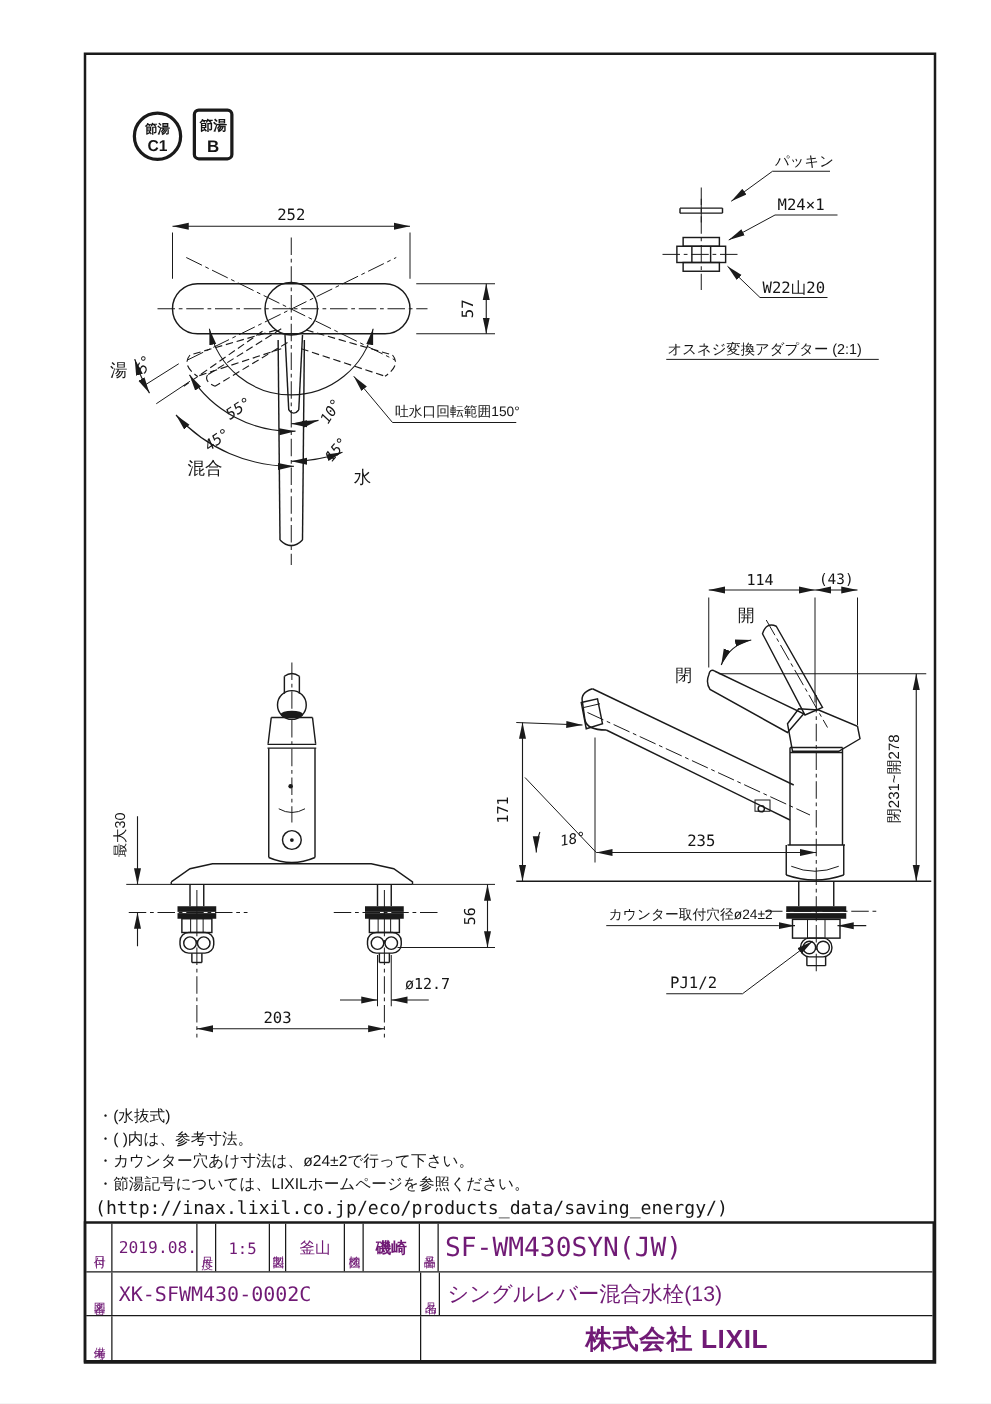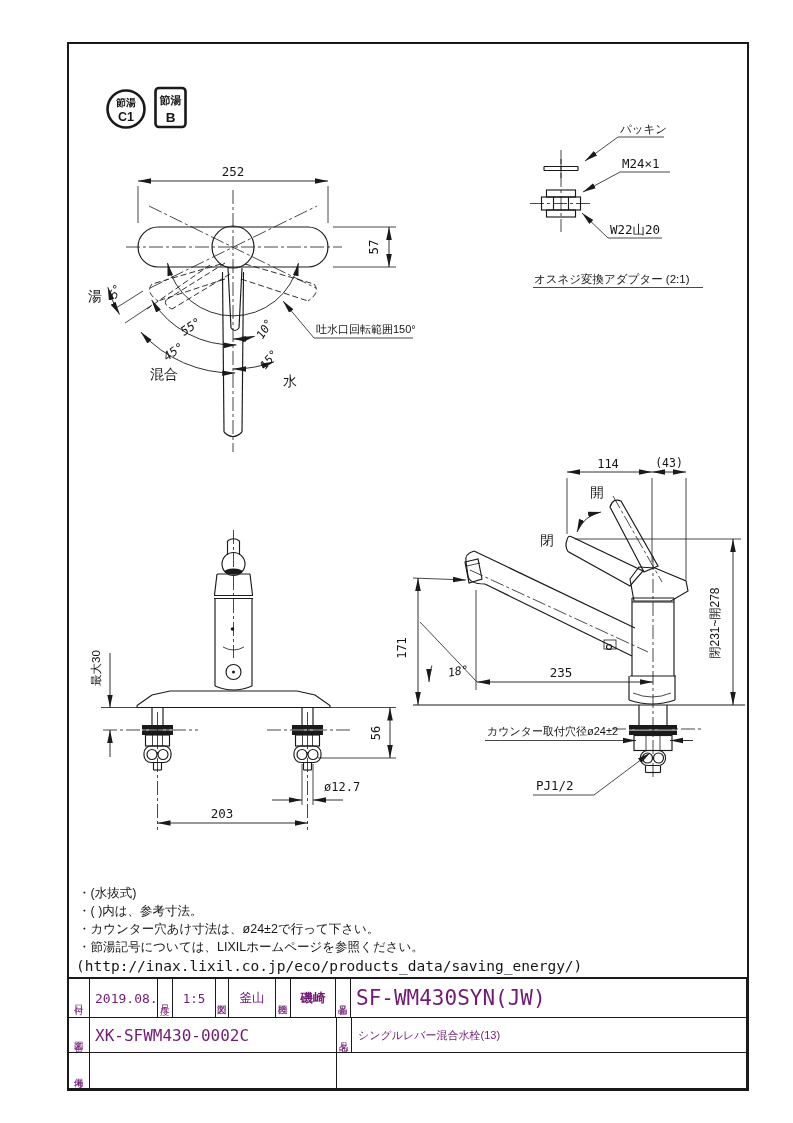--- a/index.html
+++ b/index.html
@@ -331,21 +331,22 @@
     <div class="cell cmid jp" style="width:47px;">釜山</div>
     <div class="cell vlab" style="width:15px;">検図</div>
     <div class="cell cmid jp" style="width:45px;font-weight:bold;">磯崎</div>
     <div class="cell vlab" style="width:15px;">品番</div>
     <div class="cell cval last" style="flex:1;font-size:21px;">SF-WM430SYN(JW)</div>
   </div>
   <div class="trow" style="height:35px;">
     <div class="cell vlab" style="width:21px;">図番</div>
     <div class="cell cval" style="width:247px;font-size:16px;">XK-SFWM430-0002C</div>
     <div class="cell vlab" style="width:15px;">品名</div>
-    <div class="cell last jp" style="flex:1;padding-left:6px;font-size:11px;">シングルレバー混合水栓(13)</div>
+    <div class="cell last jp" style="flex:1;padding-left:6px;font-size:17px;">シングルレバー混合水栓(13)</div>
   </div>
   <div class="trow" style="height:36px;flex:1;">
     <div class="cell vlab" style="width:21px;">備考</div>
     <div class="cell remarks" style="width:247px;"></div>
+    <div class="cell last logo jp" style="flex:1;">株式会社 LIXIL</div>
   </div>
 </div>
 
 </div>
 
 </body></html>

